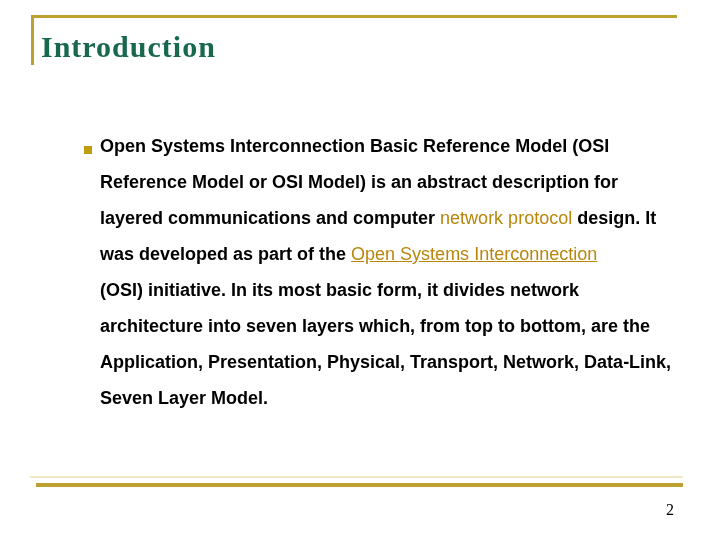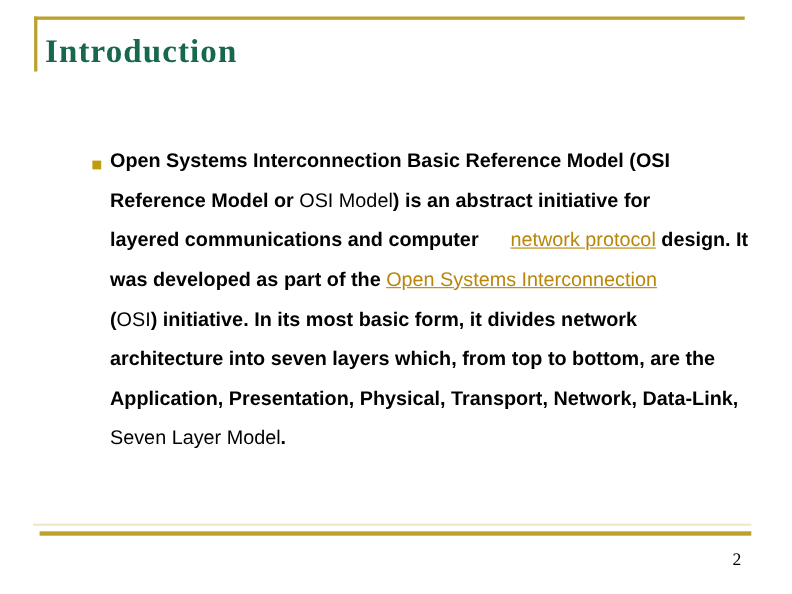--- a/index.html
+++ b/index.html
@@ -61,26 +61,24 @@
     width: 600px;
     font-size: 18px;
     color: var(--text, #000000);
   }
   .body-text .line {
     height: 36px;
     line-height: 36px;
     white-space: pre;
   }
   .r-n { font-weight: bold; }
-  .r-b { font-weight: normal; }
+  .r-b { font-weight: bold; }
   .r-l {
     color: var(--link-gold, #B8860B);
-    text-decoration: underline;
     cursor: pointer;
-    margin-left: 24px;
   }
   .r-bl {
     color: var(--link-gold, #B8860B);
     text-decoration: underline;
     font-weight: normal;
     cursor: pointer;
   }
   
   .footer-thin-rule {
     position: absolute;
@@ -117,21 +115,21 @@
   <div class="top-rule"></div>
   <div class="left-rule"></div>
 
   <h1 class="slide-title" style="margin:0;">Introduction</h1>
 
   <span class="bullet-square"></span>
 
   <div class="body-text">
     <div>
         <div class="line"><span class="r-n">Open Systems Interconnection Basic Reference Model (OSI</span></div>
-        <div class="line"><span class="r-n">Reference Model or </span><span class="r-b">OSI Model</span><span class="r-n">) is an abstract initiative for</span></div>
+        <div class="line"><span class="r-n">Reference Model or </span><span class="r-b">OSI Model</span><span class="r-n">) is an abstract description for</span></div>
         <div class="line"><span class="r-n">layered communications and computer </span><span class="r-l">network protocol</span><span class="r-n"> design. It</span></div>
         <div class="line"><span class="r-n">was developed as part of the </span><span class="r-bl">Open Systems Interconnection</span></div>
         <div class="line"><span class="r-n">(</span><span class="r-b">OSI</span><span class="r-n">) initiative. In its most basic form, it divides network</span></div>
         <div class="line"><span class="r-n">architecture into seven layers which, from top to bottom, are the</span></div>
         <div class="line"><span class="r-n">Application, Presentation, Physical, Transport, Network, Data-Link,</span></div>
         <div class="line"><span class="r-b">Seven Layer Model</span><span class="r-n">.</span></div>
       </div>
   </div>
 
   <div class="footer-thin-rule"></div>

